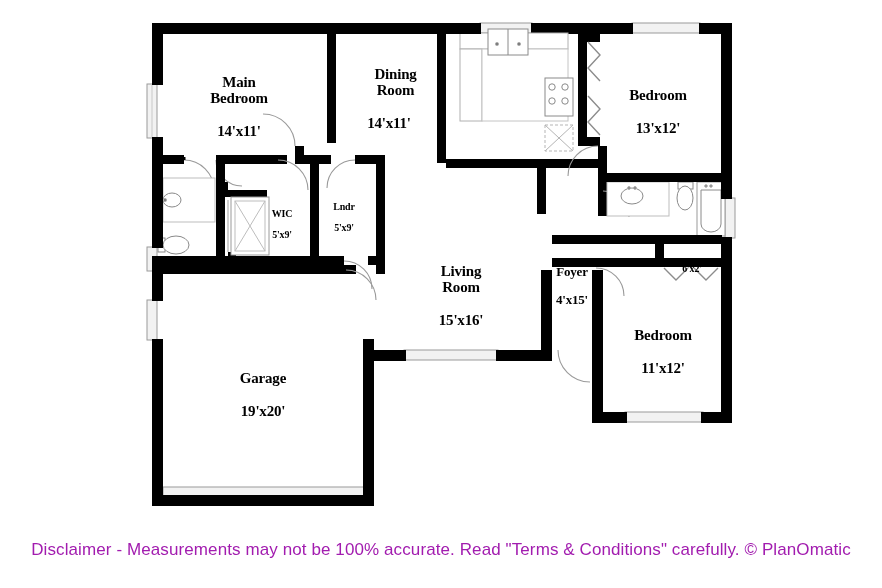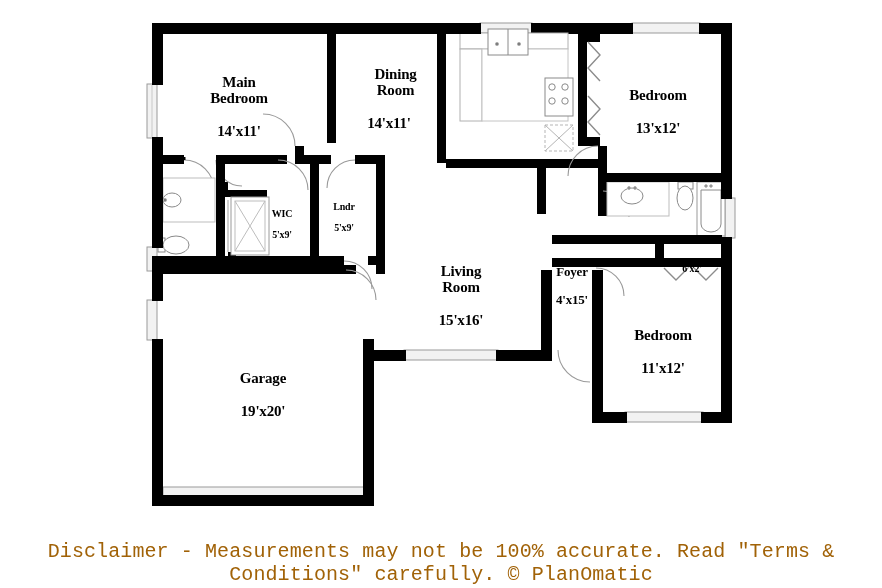--- a/index.html
+++ b/index.html
@@ -36,23 +36,23 @@
   }
   .rl-lg { font-size: 15px; }
   .rl-md { font-size: 10px; }
   .rl-sm { font-size: 13px; }
   #disclaimer {
     position: absolute;
     left: 0;
     top: 540px;
     width: 882px;
     text-align: center;
-    font-family: Liberation Mono, monospace;
-    font-size: 20px;
-    color: #a16207;
+    font-family: Liberation Sans, sans-serif;
+    font-size: 17px;
+    color: #a21caf;
     letter-spacing: 0.1px;
   }
 </style>
 </head>
 <body>
 
 <div id="page">
 
   <svg id="plan-svg" width="882" height="588" viewBox="0 0 882 588">
 

